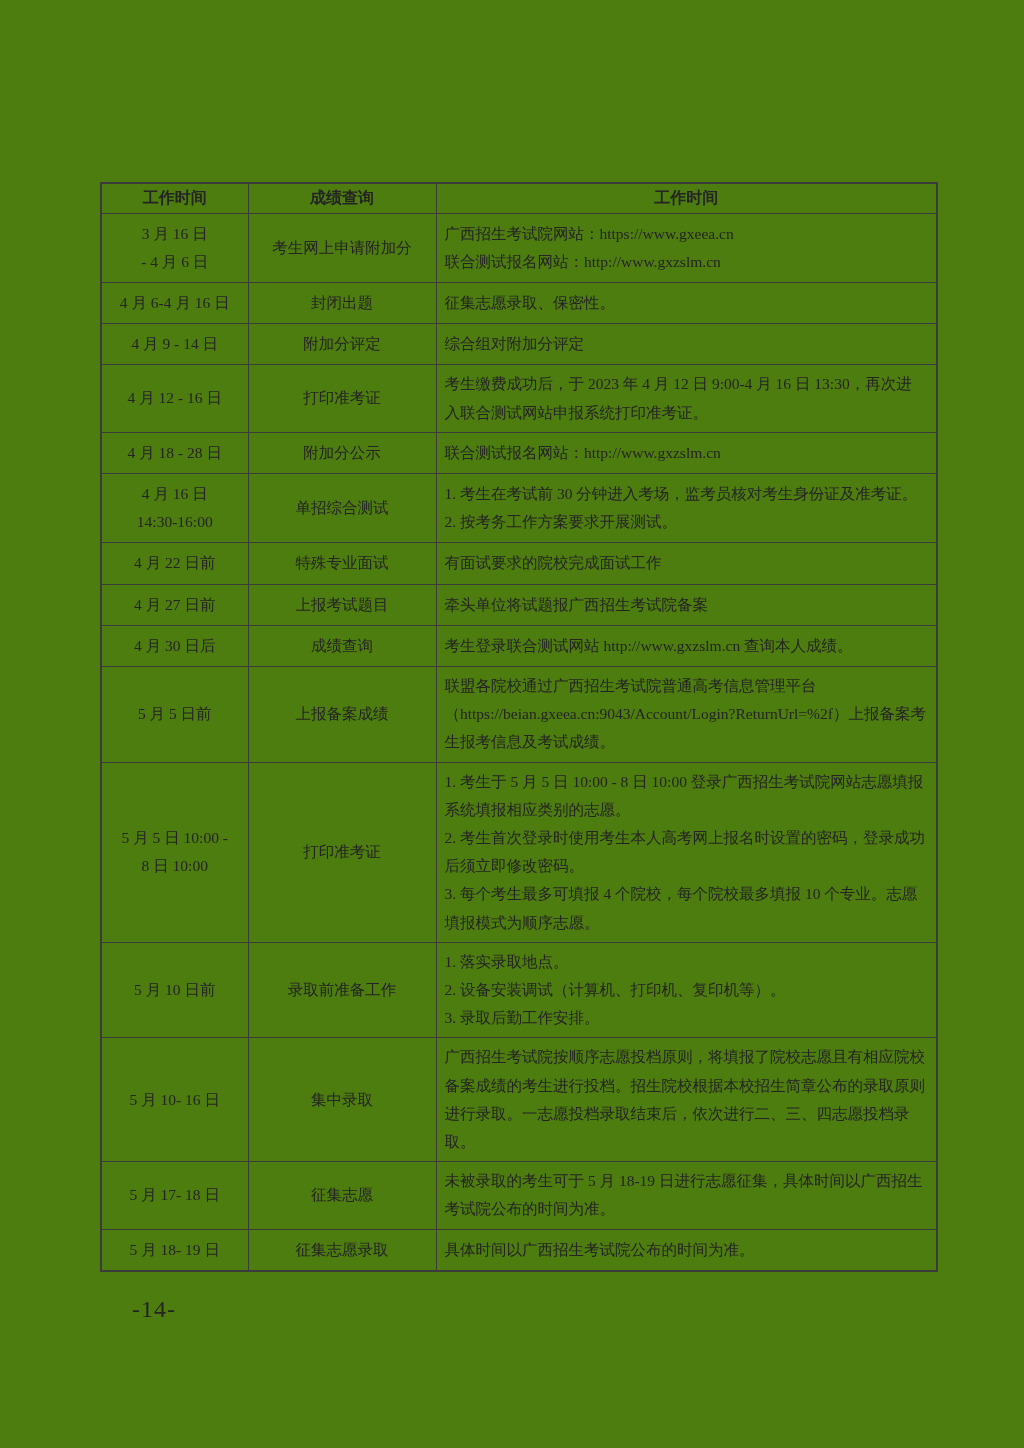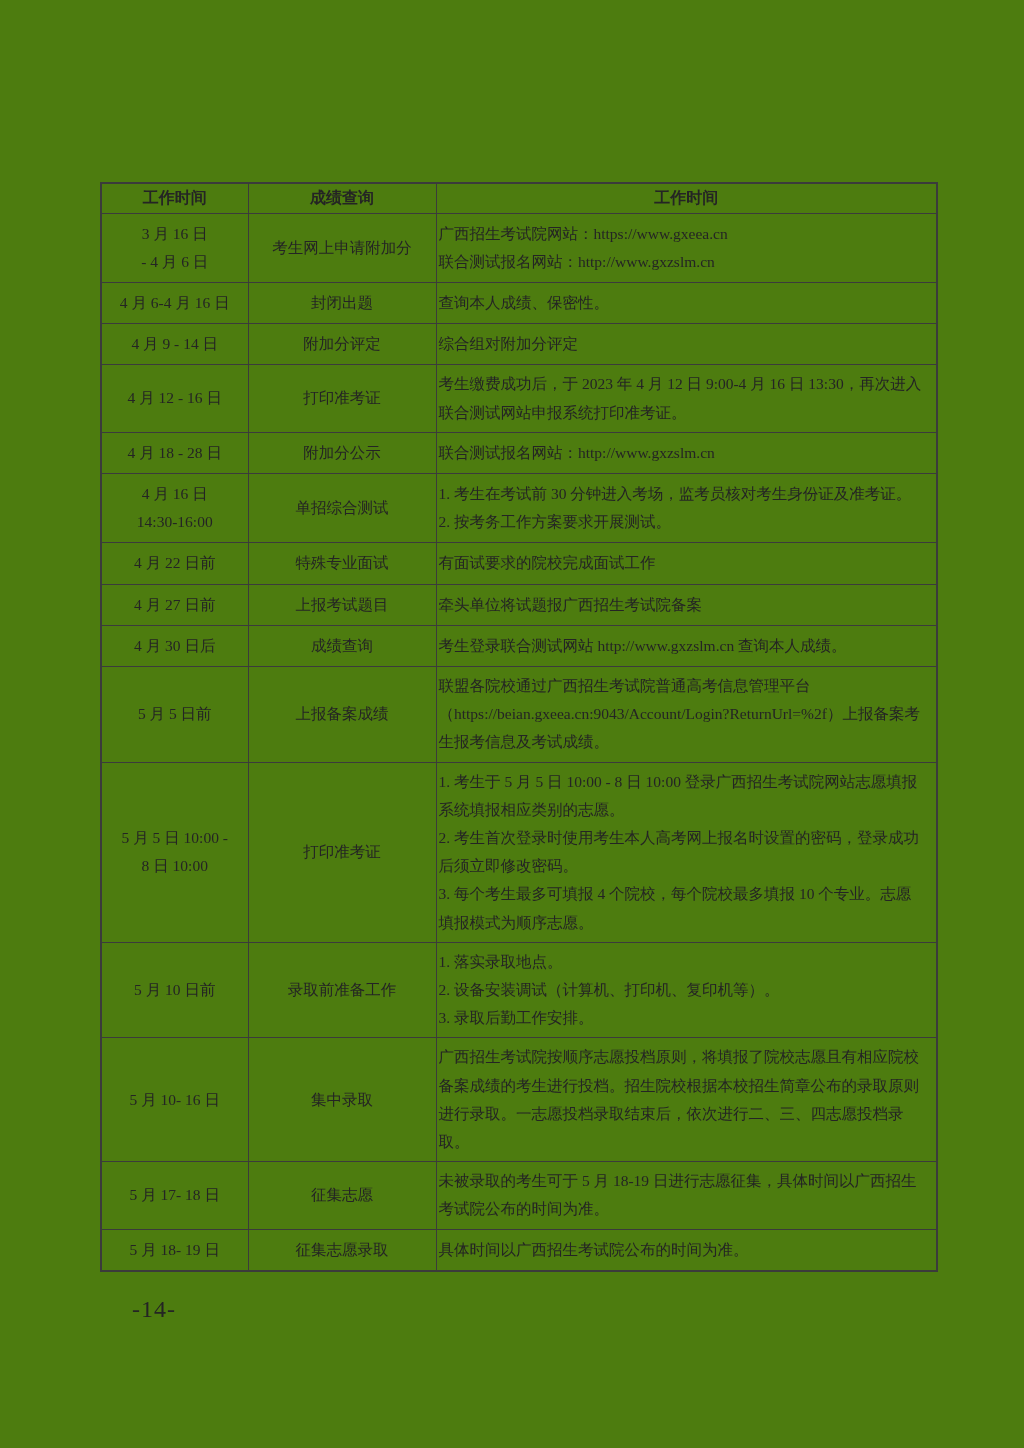--- a/index.html
+++ b/index.html
@@ -47,21 +47,21 @@
     text-align: center;
     white-space: pre-line;
     padding: 6px 2px;
   }
   td.col-content {
     text-align: center;
     padding: 6px 16px;
   }
   td.col-focus {
     text-align: left;
-    padding: 5px 10px 5px 2px;
+    padding: 5px 10px 5px 8px;
     white-space: pre-line;
     word-break: break-all;
   }
   .page-number {
     position: absolute;
     left: 132px;
     top: 1296px;
     font-size: 24px;
     letter-spacing: 1px;
     color: #242424;
@@ -90,21 +90,21 @@
     <td class="col-time">3 月 16 日
 - 4 月 6 日</td>
     <td class="col-content">考生网上申请附加分</td>
     <td class="col-focus">广西招生考试院网站：https://www.gxeea.cn
 联合测试报名网站：http://www.gxzslm.cn</td>
   </tr>
 
   <tr>
     <td class="col-time">4 月 6-4 月 16 日</td>
     <td class="col-content">封闭出题</td>
-    <td class="col-focus">查询本人成绩、保密性。</td>
+    <td class="col-focus">征集志愿录取、保密性。</td>
   </tr>
 
   <tr>
     <td class="col-time">4 月 9 - 14 日</td>
     <td class="col-content">附加分评定</td>
     <td class="col-focus">综合组对附加分评定</td>
   </tr>
 
   <tr>
     <td class="col-time">4 月 12 - 16 日</td>

